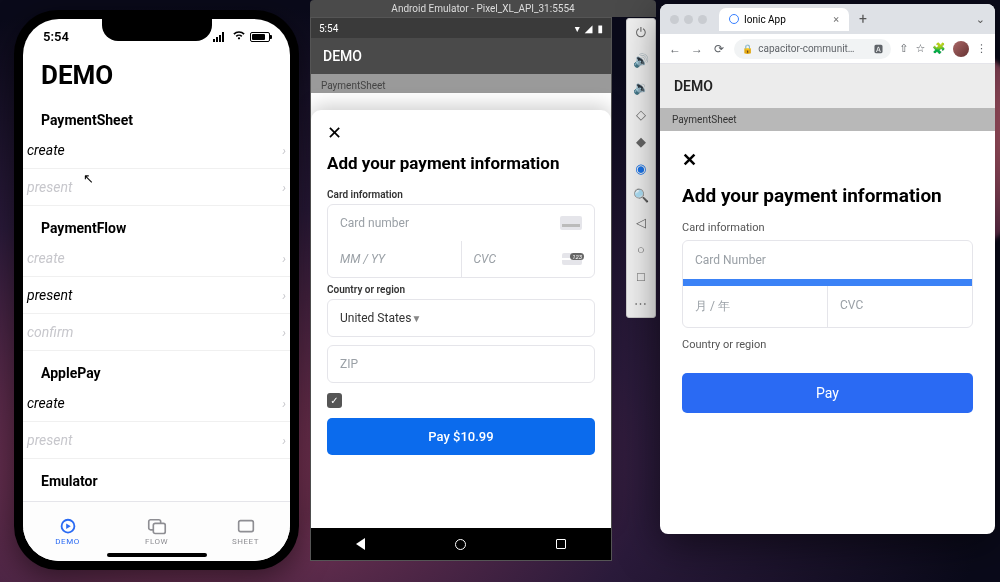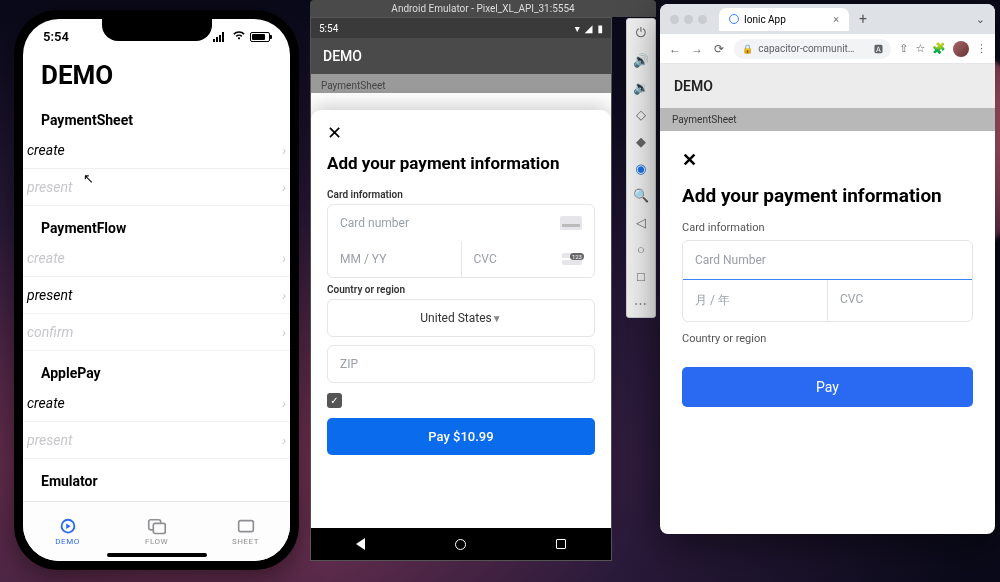--- a/index.html
+++ b/index.html
@@ -82,28 +82,28 @@
     border-radius:10px 10px 0 0; padding:12px 16px 14px;
     box-shadow:0 -4px 20px rgba(0,0,0,0.2);
     display:flex; flex-direction:column;
   }
   .and-close{ font-size:18px; font-weight:300; cursor:pointer; width:20px; }
   .and-h1{ font-size:17px; font-weight:700; margin:10px 0 10px; }
   .and-label{ font-size:10px; font-weight:600; color:#333; margin:6px 0 4px; }
   .field-group{ border:1px solid #e5e5ea; border-radius:6px; overflow:hidden; }
   .field{ display:flex; align-items:center; padding:11px 12px; font-size:12px; color:#9aa0a6; }
   .field-split{ display:flex; }
-  .field-split .half{ flex:1; padding:11px 12px; font-size:12px; color:#9aa0a6; display:flex; align-items:center; justify-content:space-between;}
+  .field-split .half{ flex:1; padding:11px 12px; font-size:12px; color:#9aa0a6; display:flex; align-items:center; justify-content:space-between;font-style:italic;}
   .field-split .half + .half{ border-left:1px solid #e5e5ea; }
   .card-icon{ width:22px; height:14px; background:#e5e5ea; border-radius:2px; margin-left:auto; position:relative;}
   .card-icon::after{content:""; position:absolute; left:2px; top:8px; width:18px; height:3px; background:#bbb;}
   .cvc-icon{ width:20px; height:12px; background:linear-gradient(#e5e5ea 40%,#fff 40%,#fff 60%,#e5e5ea 60%); border-radius:2px; position:relative;}
   .cvc-icon::after{content:"123"; position:absolute; right:-2px; top:0; font-size:6px; background:#666; color:#fff; border-radius:6px; padding:0 2px;}
 
-  .select-row{ border:1px solid #e5e5ea; border-radius:6px; padding:11px 12px; font-size:12px; color:#333; display:flex; justify-content:center; align-items:center; margin-bottom:8px;}
+  .select-row{ border:1px solid #e5e5ea; border-radius:6px; padding:11px 12px; font-size:12px; color:#333; display:flex; justify-content:flex-start; align-items:center; margin-bottom:8px;}
   .zip-row{ border:1px solid #e5e5ea; border-radius:6px; padding:11px 12px; font-size:12px; color:#9aa0a6; }
   .check-row{ display:flex; align-items:center; gap:8px; font-size:11px; color:#444; margin:10px 0; }
   .check{ width:15px; height:15px; background:#555; border-radius:3px; display:flex; align-items:center; justify-content:center; color:#fff; font-size:10px;}
   .pay-btn{ background:#0b6bed; color:#fff; border-radius:5px; text-align:center; padding:11px 0; font-size:13px; font-weight:500; cursor:pointer; }
 
   .and-nav{
     position:absolute; bottom:0; left:0; right:0; height:32px; background:#000;
     display:flex; justify-content:space-around; align-items:center;
   }
   .and-nav span{ color:#fff; font-size:13px; }
@@ -149,21 +149,21 @@
   .avatar{ width:16px; height:16px; border-radius:50%; background:linear-gradient(135deg,#a66,#633);}
 
   .br-header{ background:#ececec; padding:14px 14px; font-size:14px; font-weight:600; color:#222;}
   .br-sec{ background:#b8b8b8; color:#333; font-size:10px; padding:6px 12px;}
   .br-sheet{ padding:18px 22px; }
   .br-close{ font-size:18px; font-weight:600; cursor:pointer; }
   .br-h1{ font-size:19px; font-weight:700; margin:14px 0 14px; }
   .br-label{ font-size:11px; color:#555; margin:10px 0 6px; }
   .br-fieldgroup{ border:1px solid #e5e5ea; border-radius:6px; overflow:hidden; }
   .br-field{ padding:12px 12px; font-size:12px; color:#9aa0a6; }
-  .br-field + .br-field-row{ border-top:1px solid #3b82f6; }
+  .br-field + .br-field-row{ border-top:7px solid #3b82f6; }
   .br-field-row{ display:flex; }
   .br-field-row .h{ flex:1; padding:12px; font-size:12px; color:#9aa0a6; }
   .br-field-row .h + .h{ border-left:1px solid #e5e5ea; }
   .br-postal{ border:1px solid #e5e5ea; border-radius:6px; padding:12px; font-size:12px; color:#9aa0a6; }
   .br-pay{ margin-top:22px; background:#2a6af3; color:#fff; text-align:center; padding:12px 0; border-radius:5px; font-size:14px; cursor:pointer;}
 </style>
 </head>
 <body>
 
 <div class="ios-frame">

